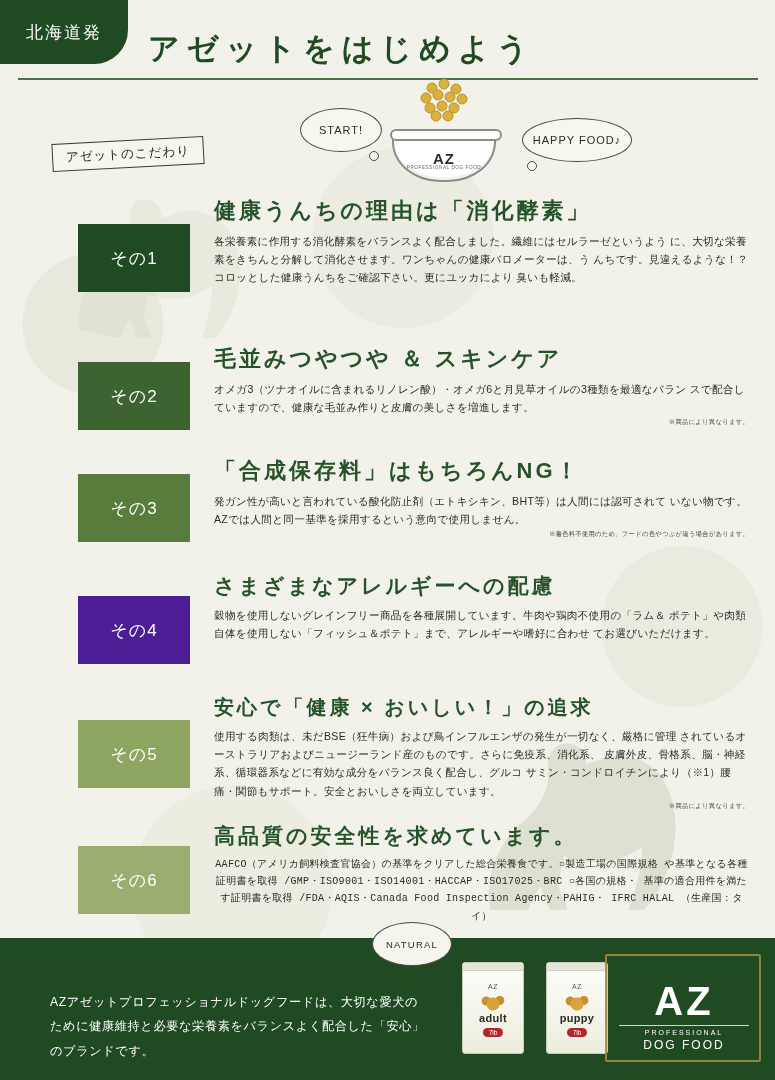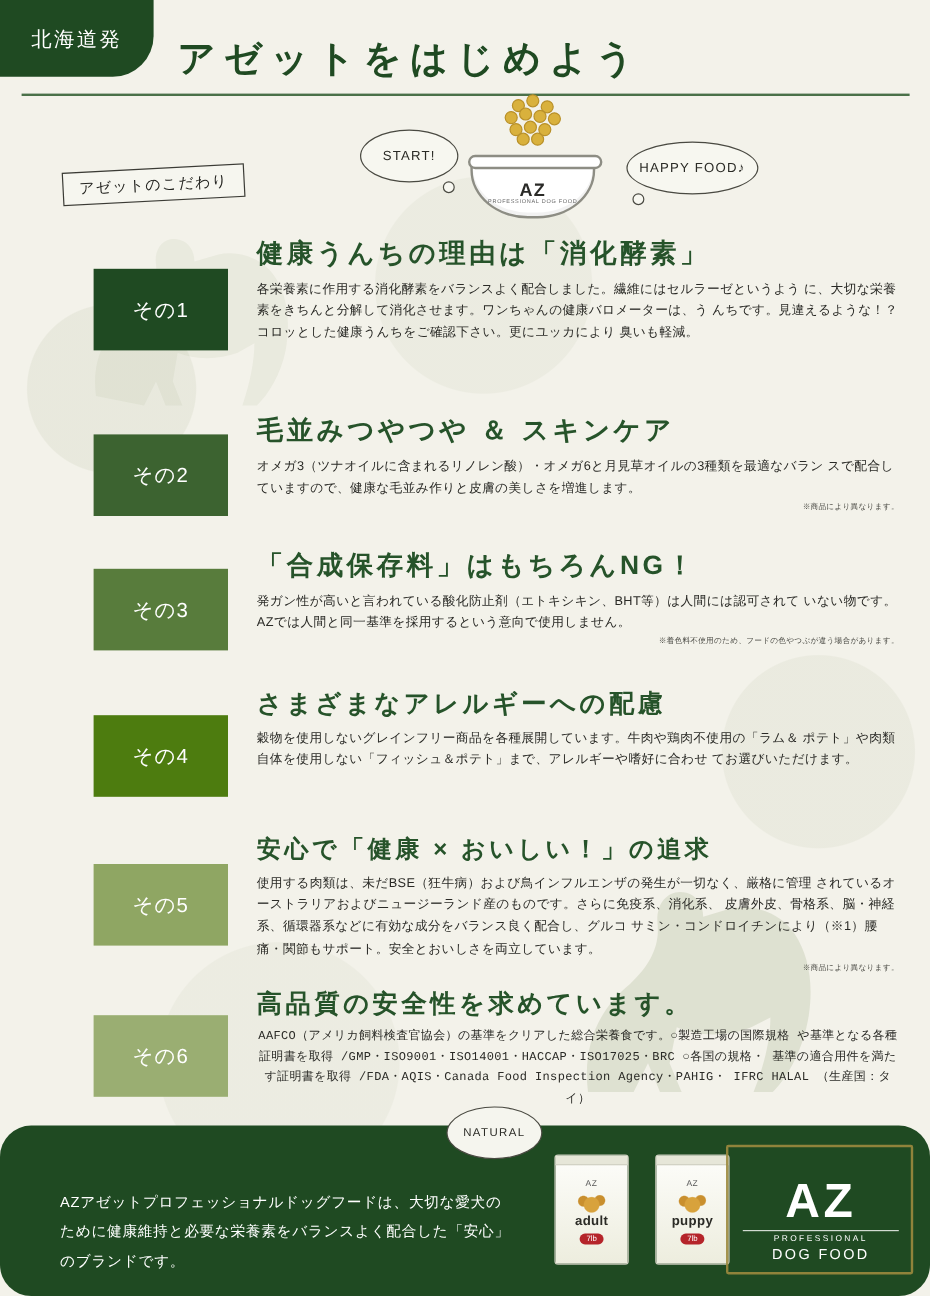--- a/index.html
+++ b/index.html
@@ -161,21 +161,20 @@
     letter-spacing: .2px;
     margin-top: 2px;
   }
 
   
   .footer {
     position: absolute;
     left: 0; bottom: 0; width: 775px; height: 142px;
     background: #1f4a22;
     border-top-left-radius: 0;
-    border-radius: 26px;
   }
   .footer-text {
     position: absolute;
     left: 50px; top: 52px; width: 380px;
     color: #ffffff;
     font-size: 12.2px;
     line-height: 2.0;
     letter-spacing: .6px;
   }
   .natural-badge {
@@ -301,21 +300,21 @@
     <div class="row" style="height:116px;">
       <div class="chip" style="background:#587c3c; top:18px;">その3</div>
       <div class="body">
         <div class="sec-title" style="font-size:22px;">「合成保存料」はもちろんNG！</div>
         <p class="sec-text">発ガン性が高いと言われている酸化防止剤（エトキシキン、BHT等）は人間には認可されて いない物です。AZでは人間と同一基準を採用するという意向で使用しません。</p>
         <span class="sec-note">※着色料不使用のため、フードの色やつぶが違う場合があります。</span>
       </div>
     </div>
 
     <div class="row" style="height:122px;">
-      <div class="chip" style="background:#4d7c0f; top:24px;">その4</div>
+      <div class="chip" style="background:#4c1d95; top:24px;">その4</div>
       <div class="body">
         <div class="sec-title" style="font-size:21px;">さまざまなアレルギーへの配慮</div>
         <p class="sec-text">穀物を使用しないグレインフリー商品を各種展開しています。牛肉や鶏肉不使用の「ラム＆ ポテト」や肉類自体を使用しない「フィッシュ＆ポテト」まで、アレルギーや嗜好に合わせ てお選びいただけます。</p>
         <span class="sec-note"></span>
       </div>
     </div>
 
     <div class="row" style="height:128px;">
       <div class="chip" style="background:#8fa663; top:26px;">その5</div>
       <div class="body">

